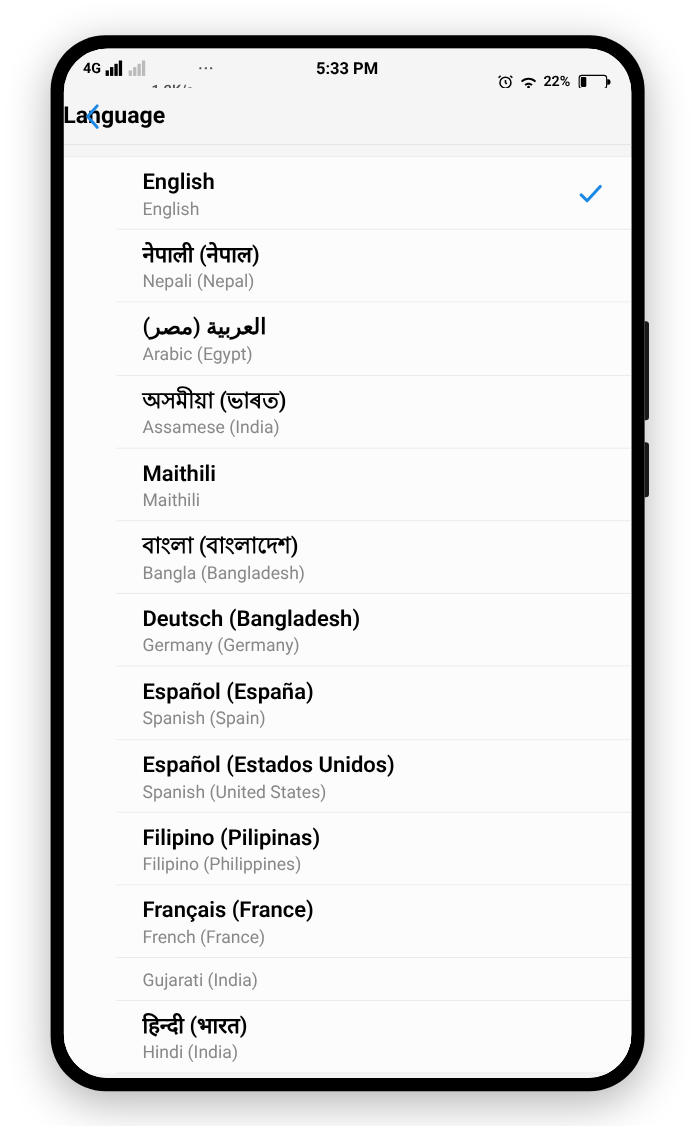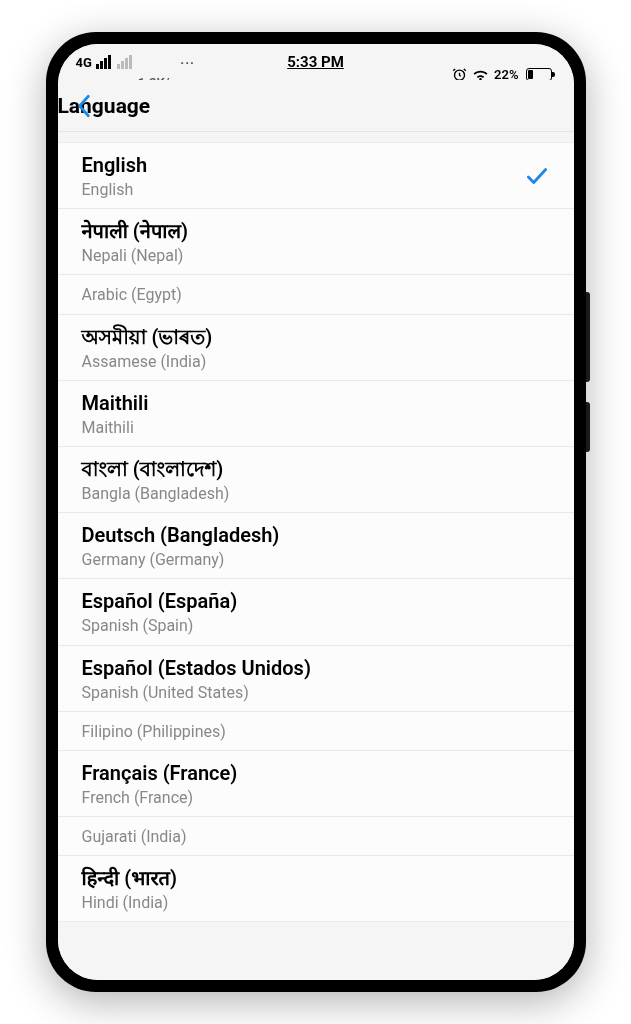--- a/index.html
+++ b/index.html
@@ -99,21 +99,20 @@
     .dots {
       color: #555;
       font-weight: 700;
       letter-spacing: 1px;
     }
     .status-center {
       position: absolute;
       left: 50%;
       transform: translateX(-50%);
       font-weight: 700;
-      text-decoration: underline;
     }
     .status-right {
       display: flex;
       align-items: center;
       gap: 5px;
       font-size: 13px;
       margin-top: 24px;
     }
     .alarm-icon, .wifi-icon {
       display: inline-flex;
@@ -175,20 +174,21 @@
     }
     .content {
       background: #f5f5f6;
       height: calc(100% - 88px);
       overflow: hidden;
       padding-top: 10px;
     }
     .list {
       background: #fcfcfd;
       border-top: 1px solid #eaeaec;
+      padding-left: 48px;
     }
     .list-item {
       padding: 10px 24px 9px 24px;
       border-bottom: 1px solid #eaeaec;
       display: flex;
       align-items: center;
       justify-content: space-between;
       cursor: pointer;
       background: #fcfcfd;
     }
@@ -283,20 +283,21 @@
             </svg>
           </div>
           <div class="list-item">
             <div class="item-text">
               <div class="primary">नेपाली (नेपाल)</div>
               <div class="secondary">Nepali (Nepal)</div>
             </div>
           </div>
           <div class="list-item">
             <div class="item-text">
+              <div class="primary">العربية (مصر)</div>
               <div class="secondary">Arabic (Egypt)</div>
             </div>
           </div>
           <div class="list-item">
             <div class="item-text">
               <div class="primary">অসমীয়া (ভাৰত)</div>
               <div class="secondary">Assamese (India)</div>
             </div>
           </div>
           <div class="list-item">
@@ -324,20 +325,21 @@
             </div>
           </div>
           <div class="list-item">
             <div class="item-text">
               <div class="primary">Español (Estados Unidos)</div>
               <div class="secondary">Spanish (United States)</div>
             </div>
           </div>
           <div class="list-item">
             <div class="item-text">
+              <div class="primary">Filipino (Pilipinas)</div>
               <div class="secondary">Filipino (Philippines)</div>
             </div>
           </div>
           <div class="list-item">
             <div class="item-text">
               <div class="primary">Français (France)</div>
               <div class="secondary">French (France)</div>
             </div>
           </div>
           <div class="list-item">

